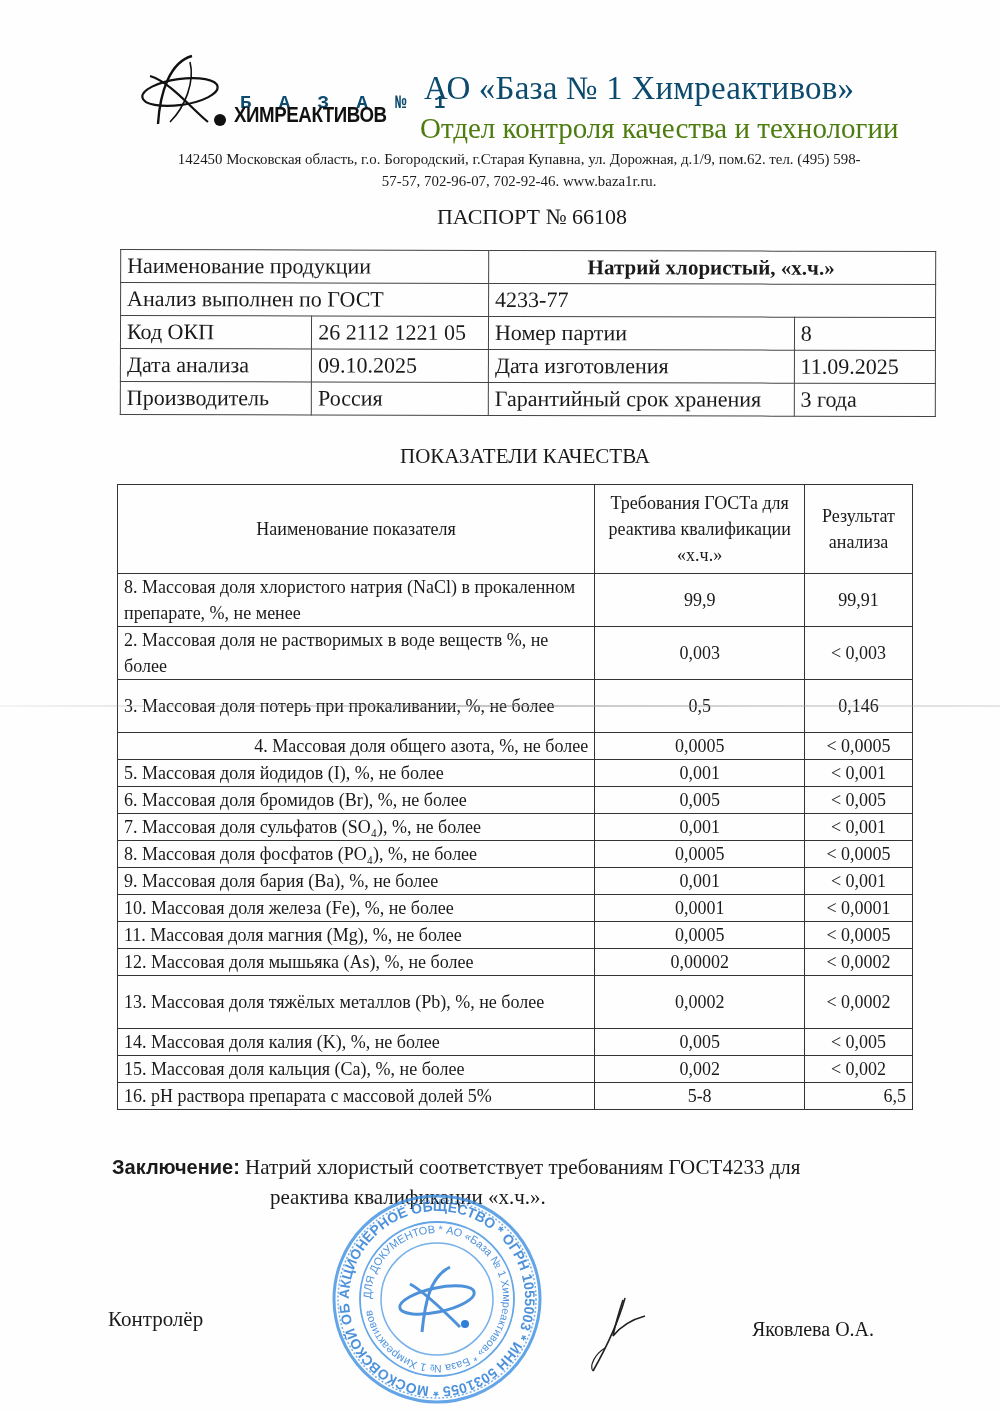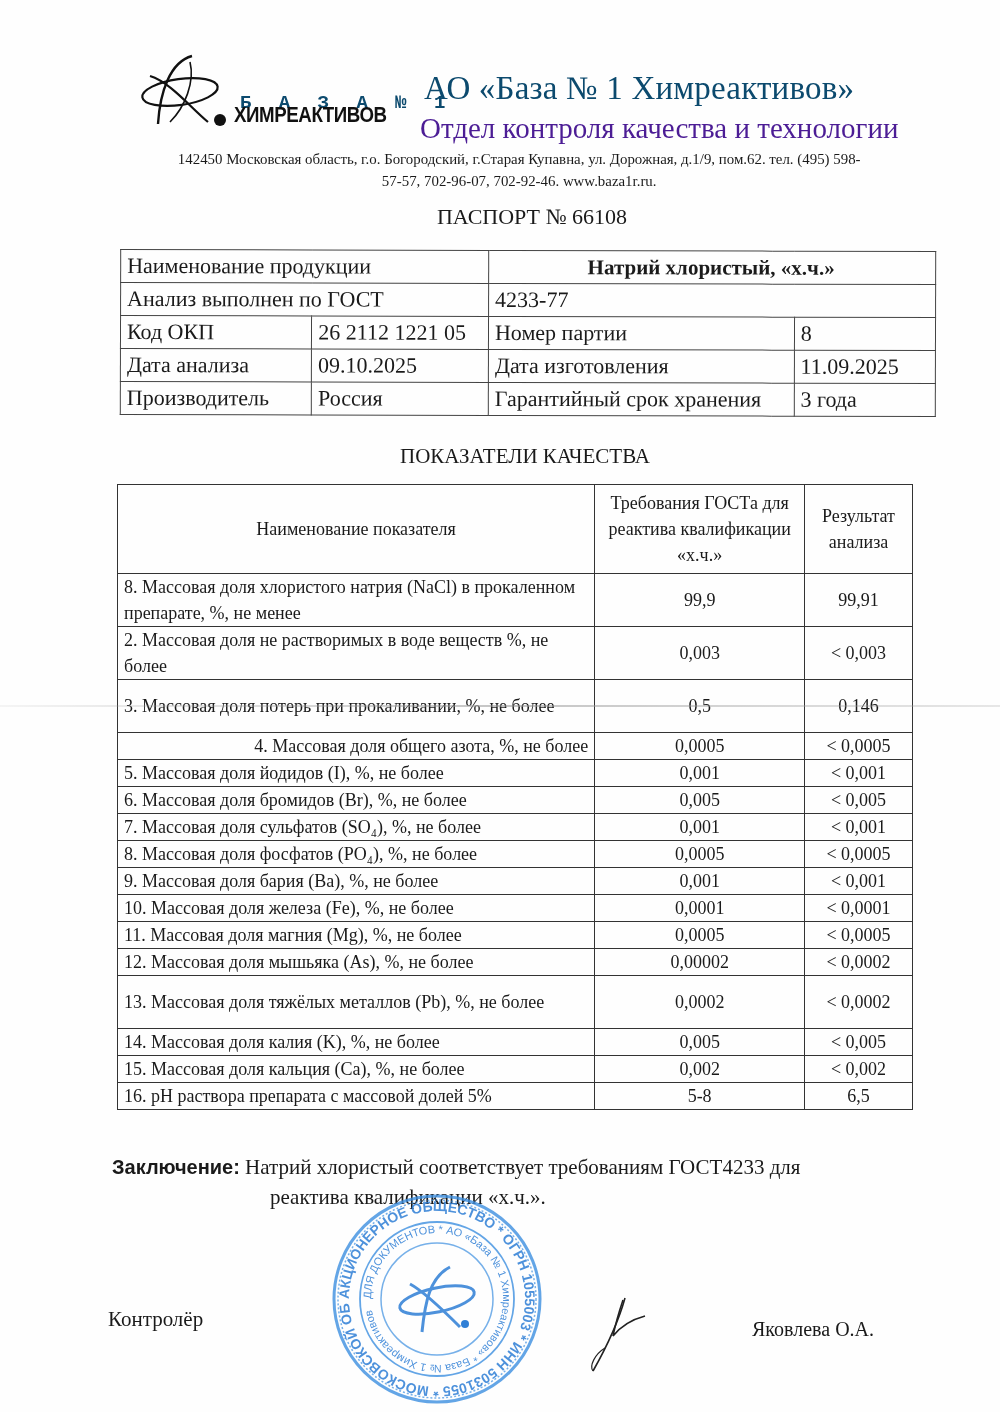--- a/index.html
+++ b/index.html
@@ -7,21 +7,21 @@
     width: 1000px; height: 1412px; background: #fefefe; position: relative; overflow: hidden;
     font-family: "Liberation Serif", "DejaVu Serif", serif; color: #1a1a1a;
   }
   .abs { position: absolute; }
 
   
   .logo-mark { left: 140px; top: 52px; width: 95px; height: 80px; }
   .logo-text1 { left: 240px; top: 92px; font-family: "Liberation Mono", "DejaVu Sans Mono", monospace; font-weight: bold; font-size: 19px; letter-spacing: 8px; color: #0c4a6e; }
   .logo-text2 { left: 234px; top: 102px; font-family: "Liberation Sans", "DejaVu Sans", sans-serif; font-weight: bold; font-size: 22px; letter-spacing: -0.5px; color: #111; transform: scaleX(0.85); transform-origin: left; }
   .company { left: 424px; top: 70px; font-size: 33px; color: #0c4a6e; letter-spacing: 0.2px; }
-  .department { left: 420px; top: 112px; font-size: 29px; color: #4c1d95; }
+  .department { left: 420px; top: 112px; font-size: 29px; color: #4d7c0f; }
   .address { left: 140px; top: 148px; width: 790px; font-size: 15.5px; line-height: 22px; text-align: center; transform: scaleX(0.96); transform-origin: left; }
 
   .passport { left: 0; width: 1064px; top: 204px; text-align: center; font-size: 22px; }
 
   
   table { border-collapse: collapse; }
   .info { left: 120px; top: 250px; width: 816px; font-size: 22px; transform: rotate(0.15deg); }
   .info td { border: 1px solid #444; padding: 2px 8px 2px 6px; height: 28px; vertical-align: middle; white-space: nowrap; }
   .info td.bold { font-weight: bold; text-align: center; font-size: 21px; }
 
@@ -191,21 +191,21 @@
         <td class="c" style="height: 26px;">&lt; 0,005</td>
       </tr>
       <tr>
         <td style="height: 26px;">15. Массовая доля кальция (Ca), %, не более</td>
         <td class="c" style="height: 26px;">0,002</td>
         <td class="c" style="height: 26px;">&lt; 0,002</td>
       </tr>
       <tr>
         <td style="height: 26px;">16. pH раствора препарата с массовой долей 5%</td>
         <td class="c" style="height: 26px;">5-8</td>
-        <td class="c" style="height: 26px;">6,5</td>
+        <td class="c" style="height: 26px; text-align: right;">6,5</td>
       </tr>
     </tbody>
 </table>
 
 <div class="abs scan-line"></div>
 
 <div class="abs conclusion">
   <div><b>Заключение:</b><span> Натрий хлористый соответствует требованиям ГОСТ4233 для</span></div>
   <div class="line2">реактива квалификации «х.ч.».</div>
 </div>

